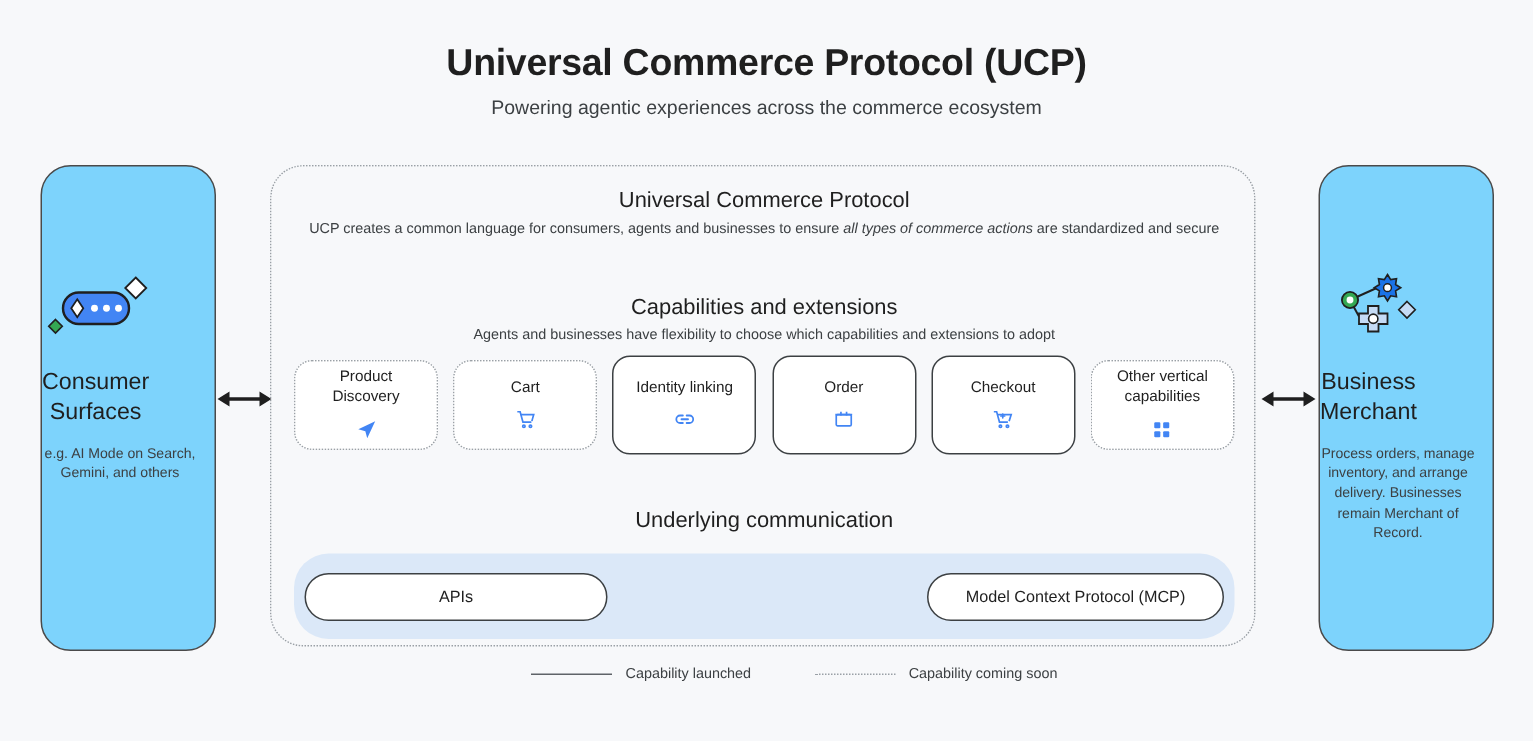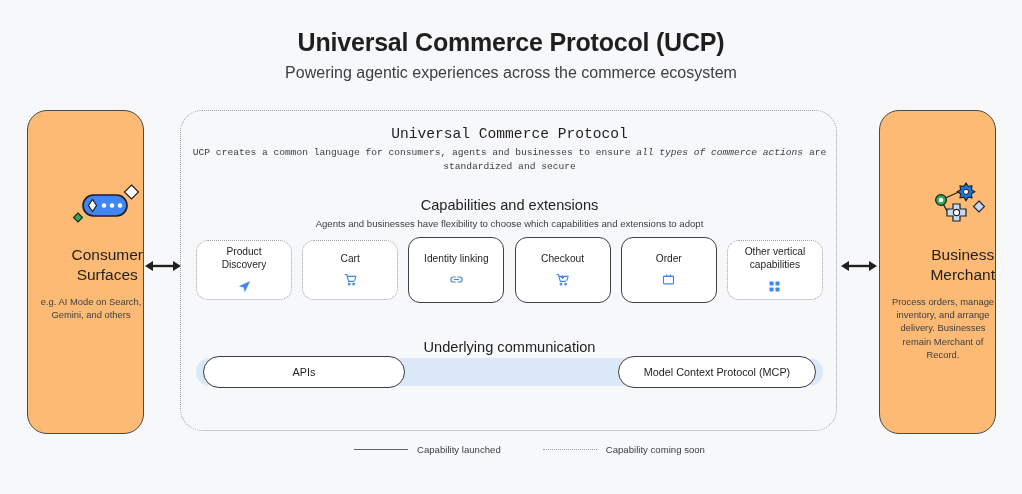--- a/index.html
+++ b/index.html
@@ -13,28 +13,28 @@
   #stage { position: relative; width: 1022px; height: 494px; }
 
   
   .page-title {
     position: absolute; left: 0; top: 28px; width: 1022px;
     text-align: center; font-size: 25px; font-weight: 700;
     letter-spacing: -0.2px; color: #1f1f1f;
   }
   .page-subtitle {
     position: absolute; left: 0; top: 64px; width: 1022px;
-    text-align: center; font-size: 16px; font-weight: 400; color: #3c4043;
+    text-align: center; font-size: 13px; font-weight: 400; color: #3c4043;
   }
 
   
   .side-panel {
     position: absolute; top: 110px; width: 117px; height: 324px;
-    background: #fdba74; border: 1.4px solid #4a4a4a; border-radius: 20px;
-    display: flex; flex-direction: column; align-items: flex-end;
+    background: #7dd3fc; border: 1.4px solid #4a4a4a; border-radius: 20px;
+    display: flex; flex-direction: column; align-items: flex-start;
   }
   .side-panel.left  { left: 27px; }
   .side-panel.right { left: 879px; }
   .panel-icon { margin-top: 70px; width: 74px; height: 52px; position: relative; }
   .panel-heading {
     margin-top: 12px; font-size: 15.5px; font-weight: 500;
     text-align: center; line-height: 1.28; color: #1f1f1f;
   }
   .panel-desc {
     margin-top: 10px; width: 104px; font-size: 9.4px; line-height: 1.42;
@@ -49,21 +49,21 @@
   
   .ucp-outer {
     position: absolute; left: 180px; top: 110px; width: 657px; height: 321px;
     border: 1.6px dotted #9aa0a6; border-radius: 22px;
   }
 
   .sec-title { text-align: center; font-size: 14.6px; font-weight: 500; color: #1f1f1f; }
   .sec-sub   { text-align: center; font-size: 9.6px; line-height: 1.44; color: #3c4043; margin-top: 4px; }
   .sec-sub em { font-style: italic; }
 
-  .block-ucp  { position: absolute; left: 0; top: 15px;  width: 657px; font-family: Liberation Mono, monospace; }
+  .block-ucp  { position: absolute; left: 0; top: 15px;  width: 657px; }
   .block-cap  { position: absolute; left: 0; top: 86px;  width: 657px; }
   .block-comm { position: absolute; left: 0; top: 228px; width: 657px; }
 
   
   .cap-row {
     position: absolute; left: 15px; top: 126px; width: 627px;
     display: flex; justify-content: space-between; align-items: center;
   }
   .cap-box {
     width: 96px; height: 60px; border-radius: 12px; background: #ffffff;
@@ -73,21 +73,21 @@
   .cap-box.solid  { border: 1.5px solid #3c4043; height: 66px; }
   .cap-box.dotted { border: 1.4px dotted #9aa0a6; }
   .cap-label {
     font-size: 10.2px; line-height: 1.24; text-align: center; color: #1f1f1f;
   }
   .cap-icon { margin-top: 7px; width: 15px; height: 15px; color: #4285f4; }
   .cap-icon svg { display: block; width: 15px; height: 15px; }
 
   
   .proto-band {
-    position: absolute; left: 15px; top: 247px; width: 627px; height: 28px;
+    position: absolute; left: 15px; top: 258px; width: 627px; height: 57px;
     background: #dbe8f8; border-radius: 23px;
     display: flex; align-items: center; justify-content: space-between;
     padding: 0 7px;
   }
   .proto-pill {
     height: 32px; background: #ffffff; border: 1.4px solid #3c4043;
     border-radius: 16px; display: flex; align-items: center; justify-content: center;
     font-size: 10.8px; color: #1f1f1f;
   }
   .proto-pill.p0 { width: 202px; }
@@ -190,42 +190,42 @@
           <svg viewBox="0 0 24 24" fill="none" stroke="#4285f4" stroke-width="1.9" stroke-linecap="round">
             <path d="M10 8 H7 a4 4 0 0 0 0 8 h3"></path>
               <path d="M14 8 h3 a4 4 0 0 1 0 8 h-3"></path>
               <path d="M8.5 12 h7"></path>
           </svg>
         </div>
       </div>
 
       <div class="cap-box solid">
         <div class="cap-label">
+          <div>Order</div>
+        </div>
+        <div class="cap-icon">
+          <svg viewBox="0 0 24 24" fill="none" stroke="#4285f4" stroke-width="1.8">
+            <rect x="4" y="7" width="16" height="12" rx="1.5"></rect>
+              <path d="M3 7 h18"></path>
+              <path d="M9 4 v4 M15 4 v4"></path>
+          </svg>
+        </div>
+      </div>
+
+      <div class="cap-box solid">
+        <div class="cap-label">
           <div>Checkout</div>
         </div>
         <div class="cap-icon">
           <svg viewBox="0 0 24 24" fill="none" stroke="#4285f4" stroke-width="1.8">
             <path d="M2.5 4 h3 l3 11 h9"></path>
               <path d="M6 7 h15 l-2.2 7"></path>
             <circle cx="9.5" cy="19.5" r="1.3"></circle>
               <circle cx="17" cy="19.5" r="1.3"></circle>
             <path d="M12 6.5 v4 M10 8.5 h4" stroke-linecap="round"></path>
-          </svg>
-        </div>
-      </div>
-
-      <div class="cap-box solid">
-        <div class="cap-label">
-          <div>Order</div>
-        </div>
-        <div class="cap-icon">
-          <svg viewBox="0 0 24 24" fill="none" stroke="#4285f4" stroke-width="1.8">
-            <rect x="4" y="7" width="16" height="12" rx="1.5"></rect>
-              <path d="M3 7 h18"></path>
-              <path d="M9 4 v4 M15 4 v4"></path>
           </svg>
         </div>
       </div>
 
       <div class="cap-box dotted">
         <div class="cap-label">
           <div>Other vertical</div>
           <div>capabilities</div>
         </div>
         <div class="cap-icon">

